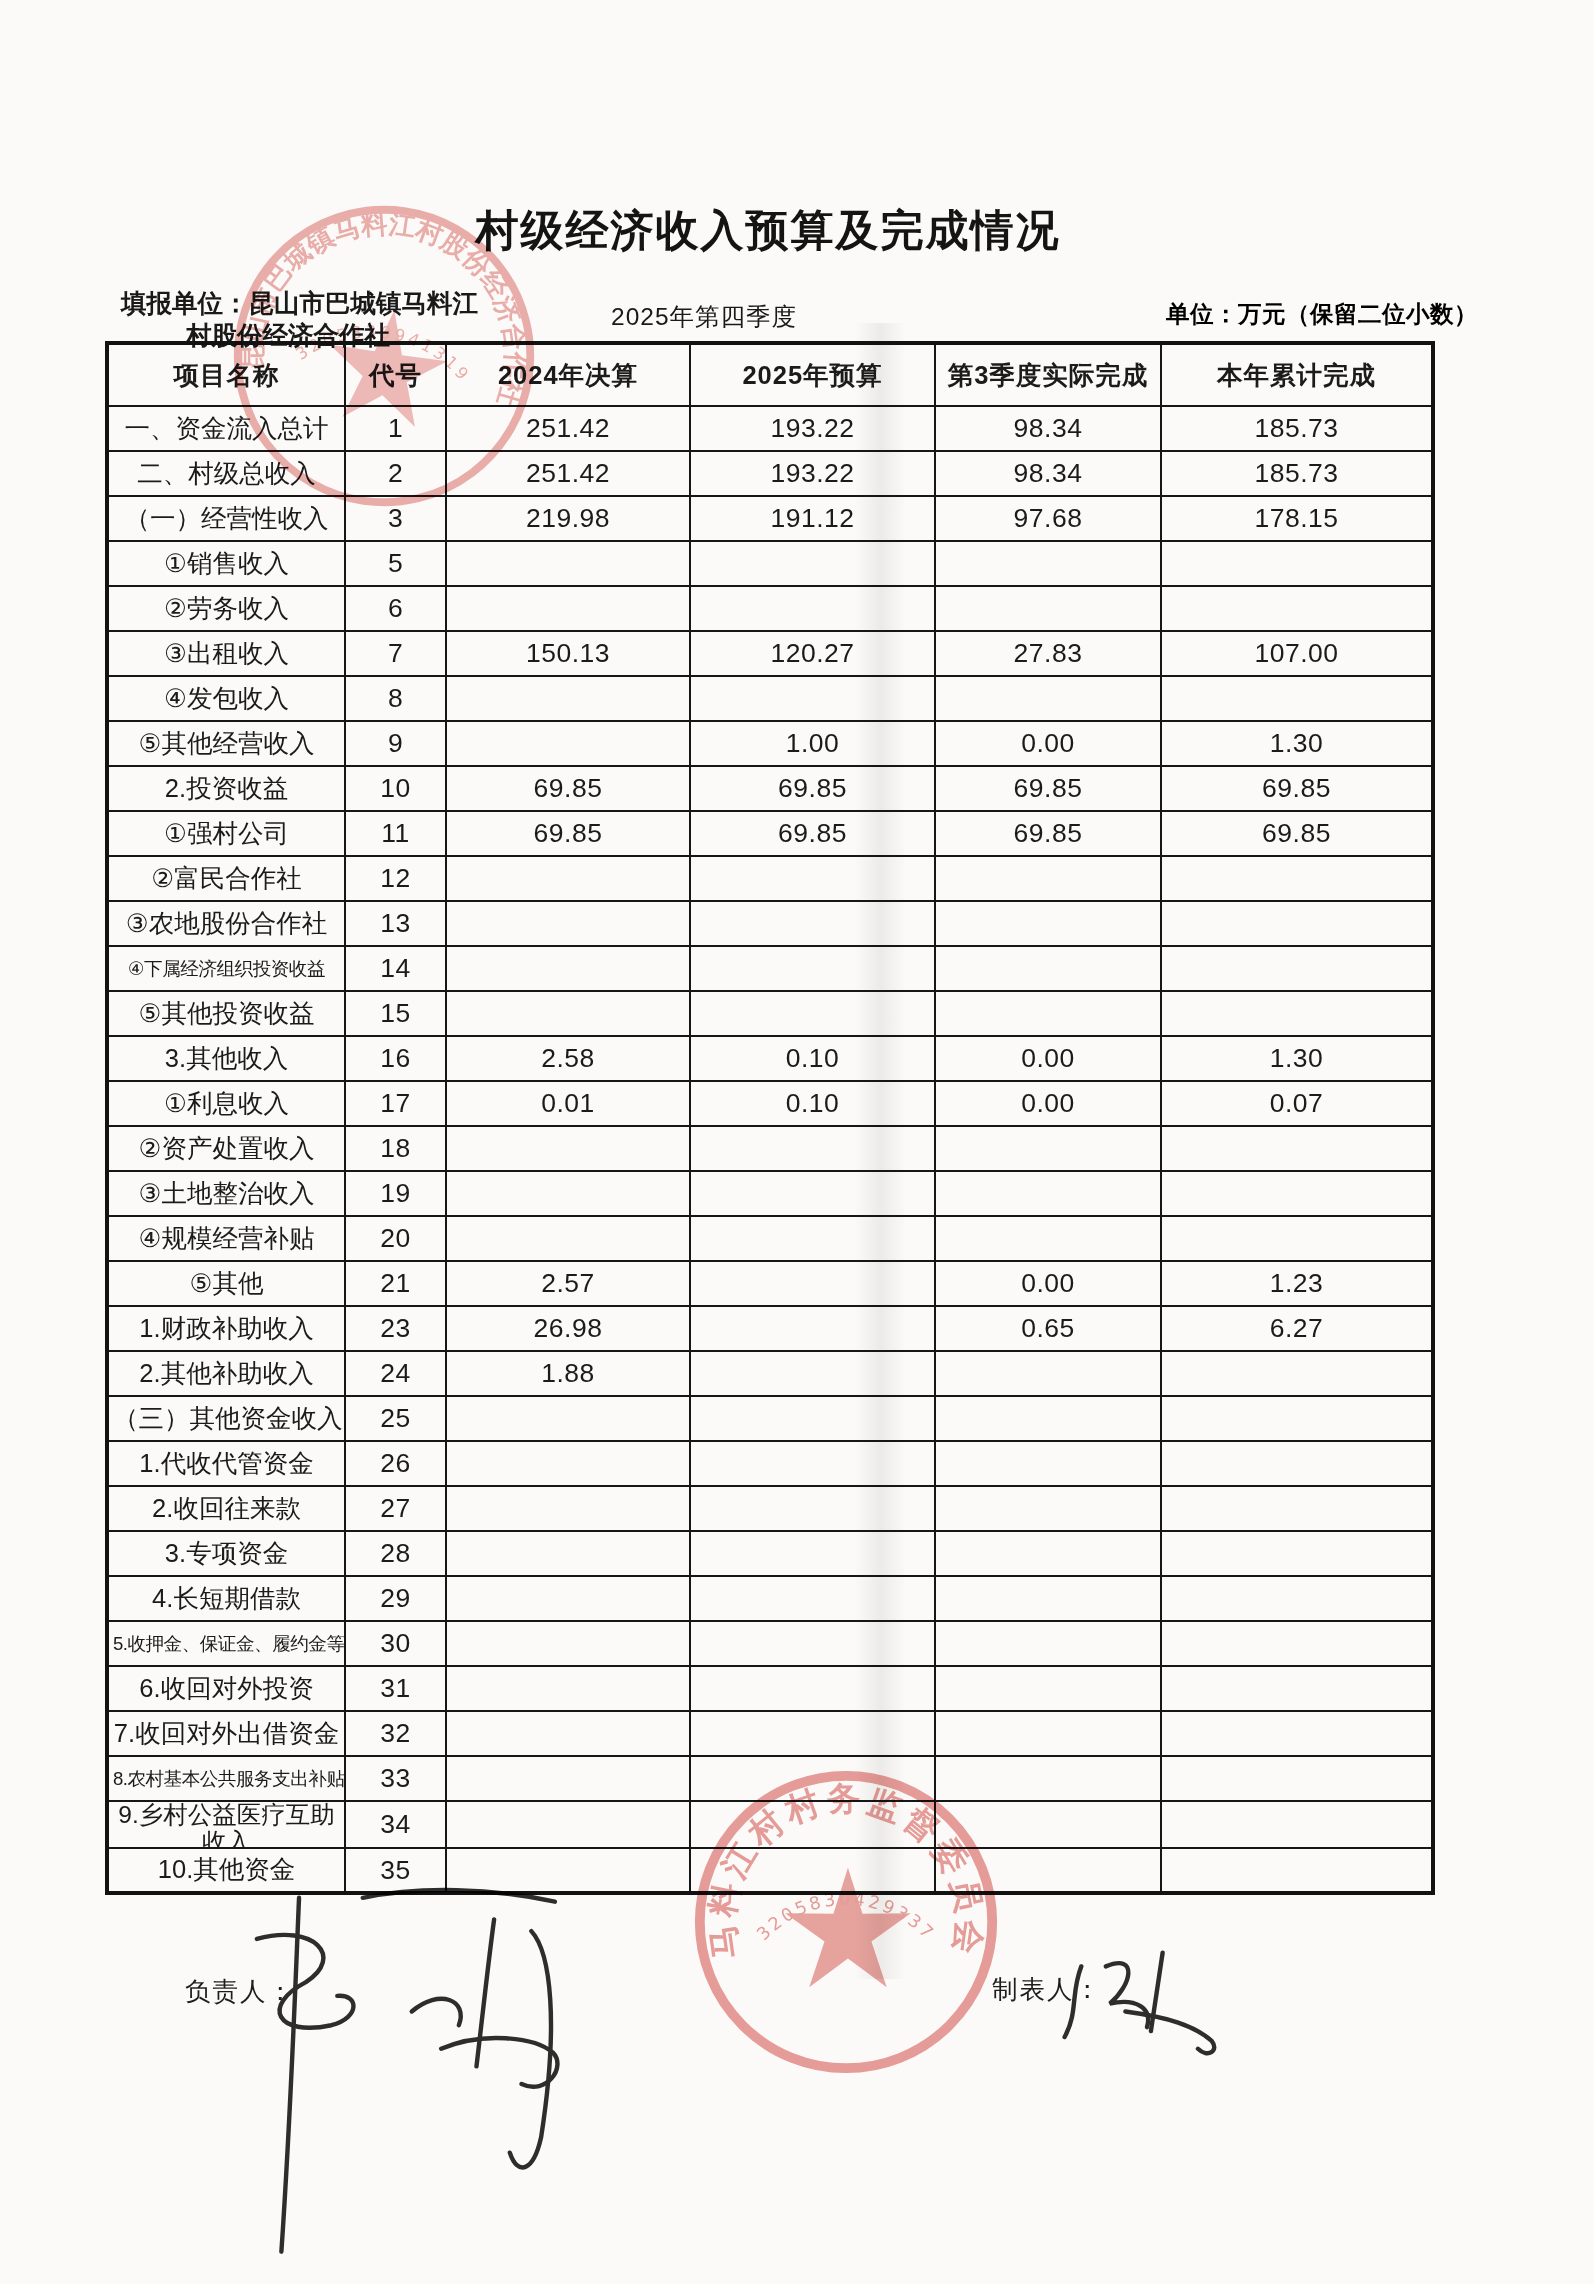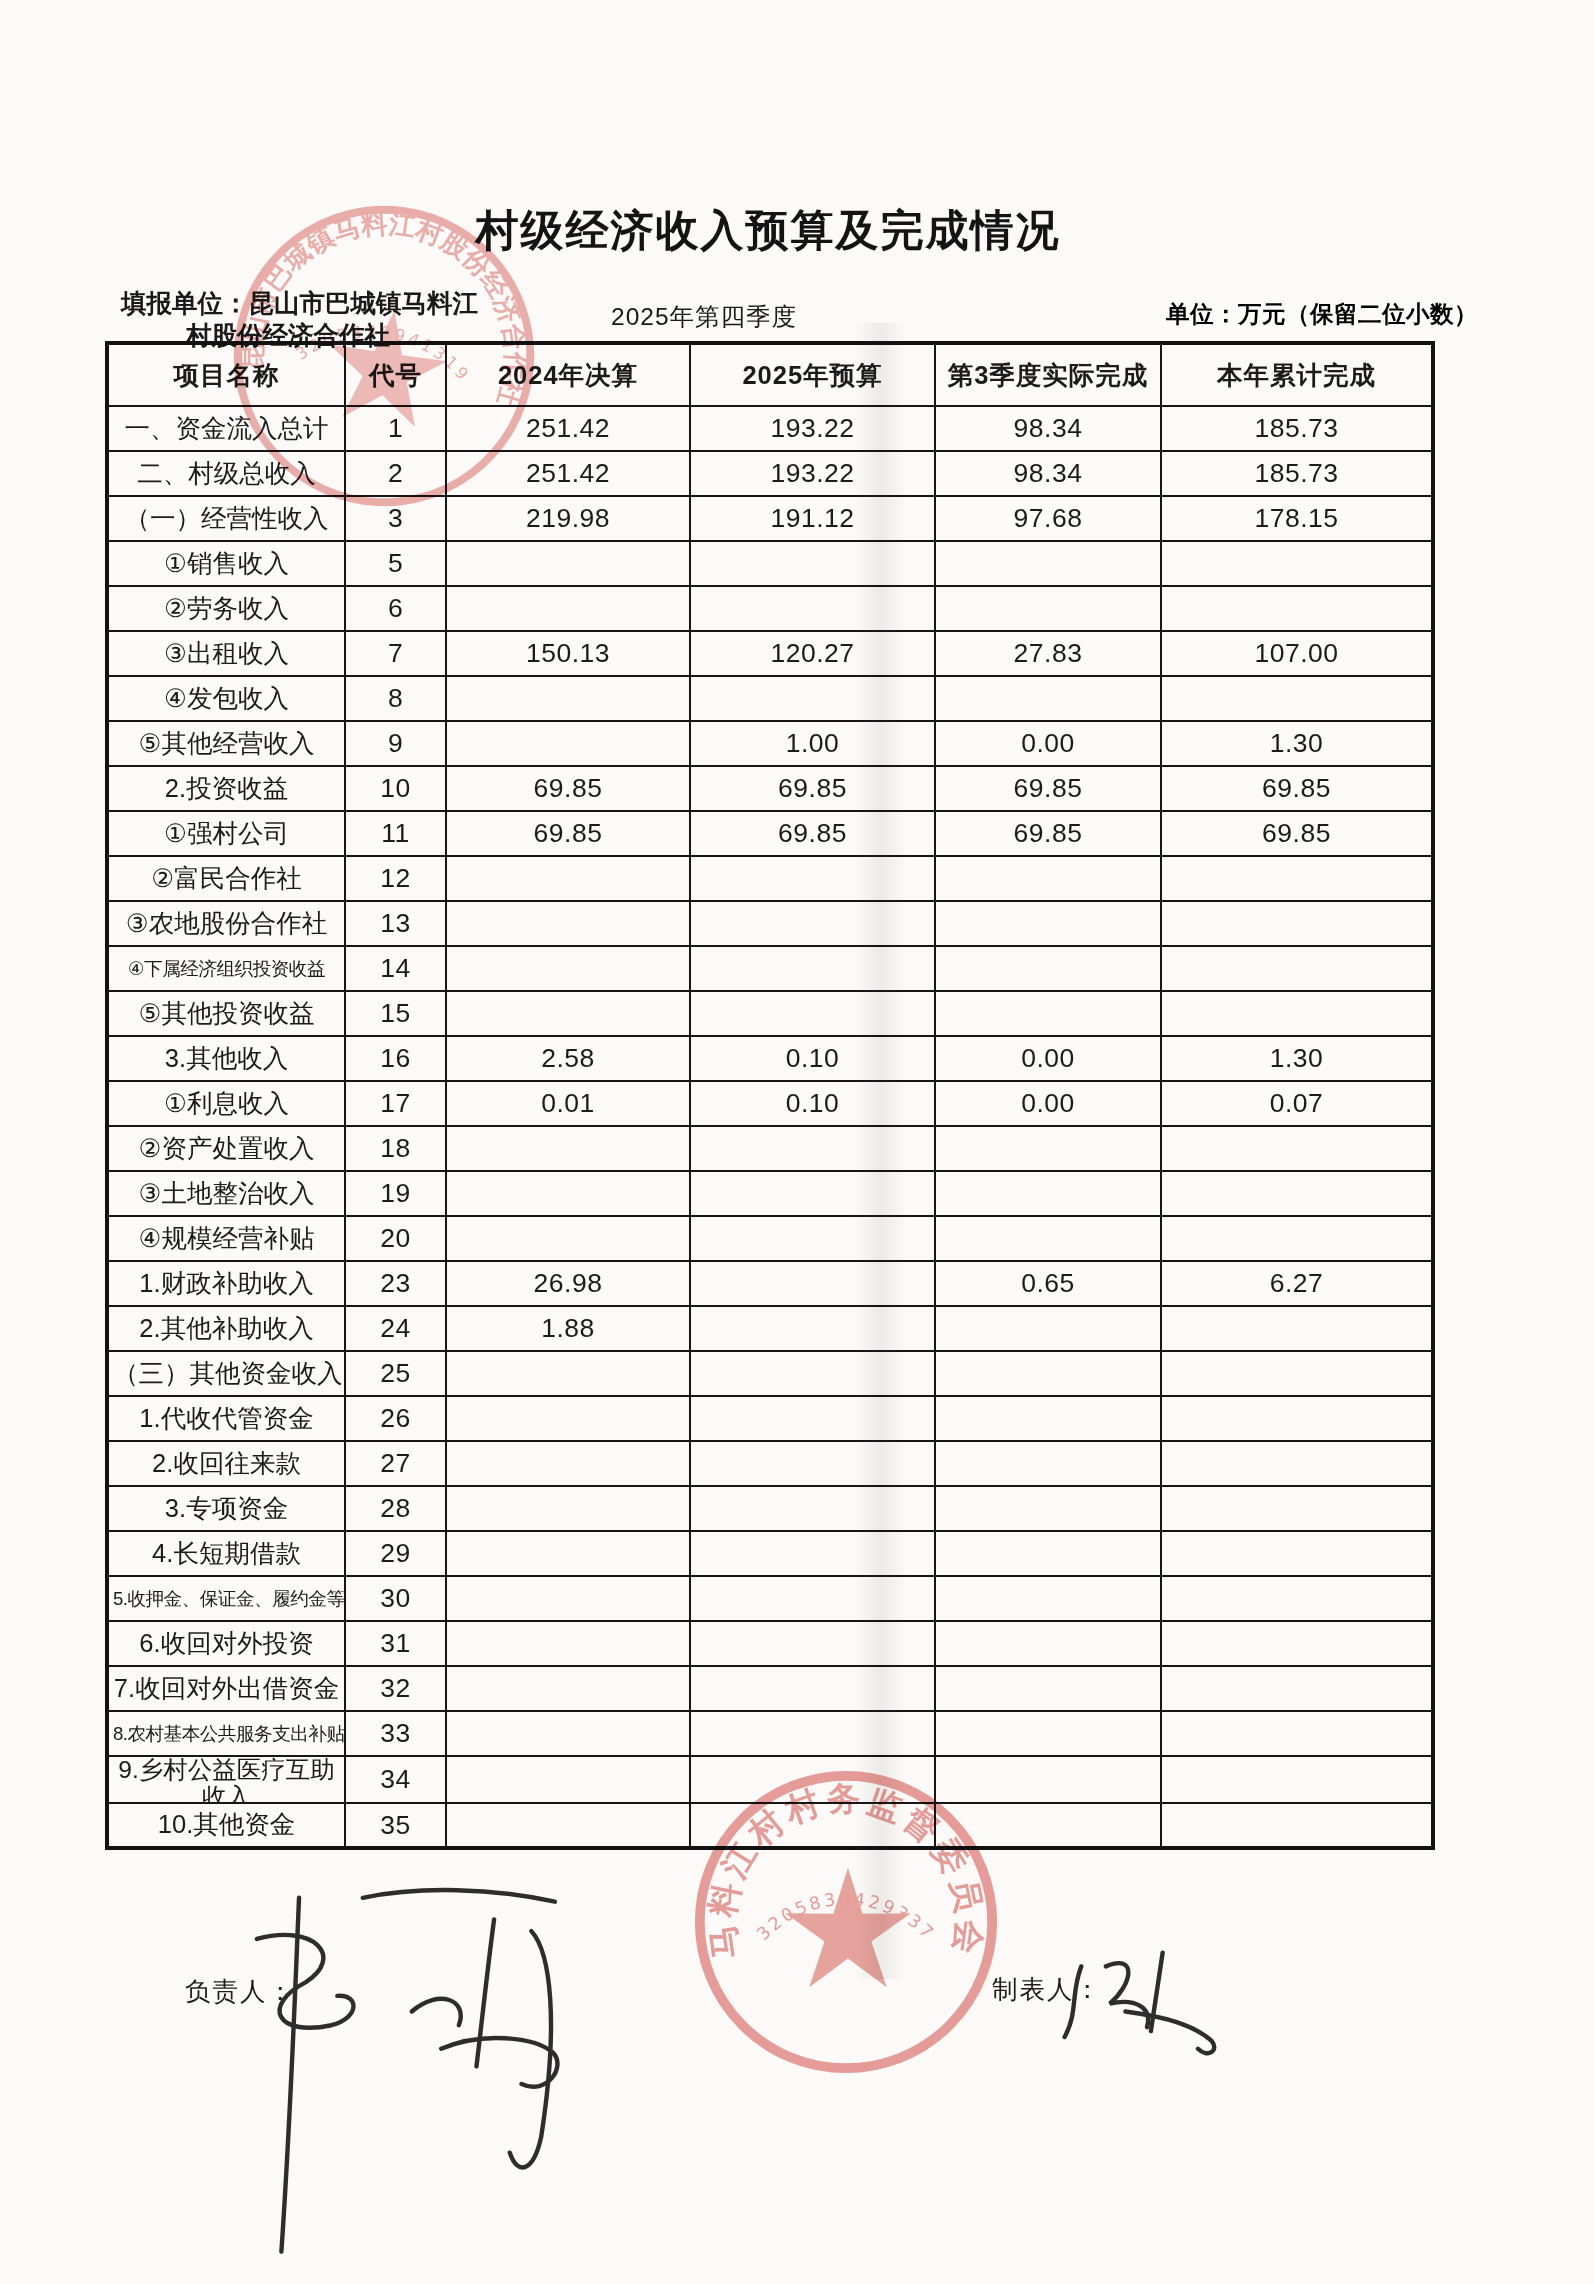--- a/index.html
+++ b/index.html
@@ -469,20 +469,40 @@
           </td>
           <td class="c-num">
             <div></div>
           </td>
           <td class="c-num">
             <div></div>
           </td>
         </tr>
         <tr>
           <td class="c-name">
+            <div>⑤其他</div>
+          </td>
+          <td class="c-code">
+            <div>21</div>
+          </td>
+          <td class="c-num">
+            <div>2.57</div>
+          </td>
+          <td class="c-num">
+            <div></div>
+          </td>
+          <td class="c-num">
+            <div>0.00</div>
+          </td>
+          <td class="c-num">
+            <div>1.23</div>
+          </td>
+        </tr>
+        <tr>
+          <td class="c-name">
             <div>1.财政补助收入</div>
           </td>
           <td class="c-code">
             <div>23</div>
           </td>
           <td class="c-num">
             <div>26.98</div>
           </td>
           <td class="c-num">
             <div></div>

